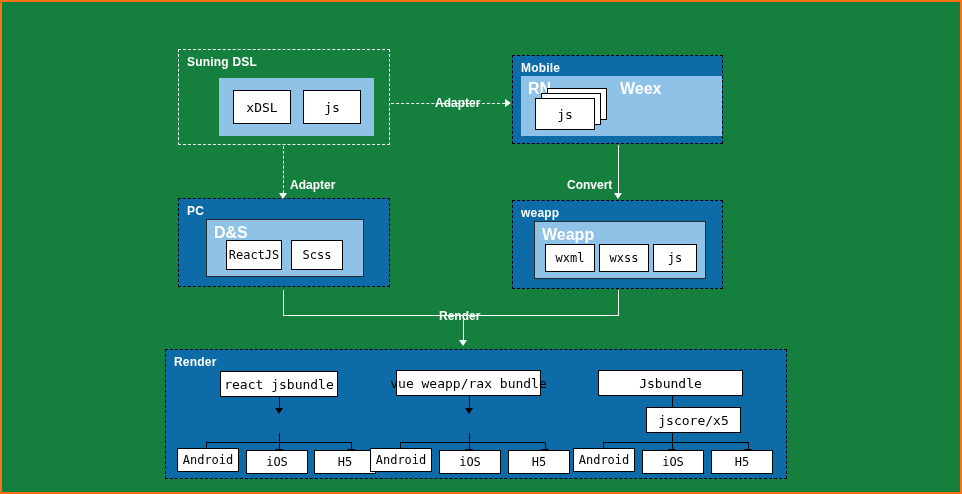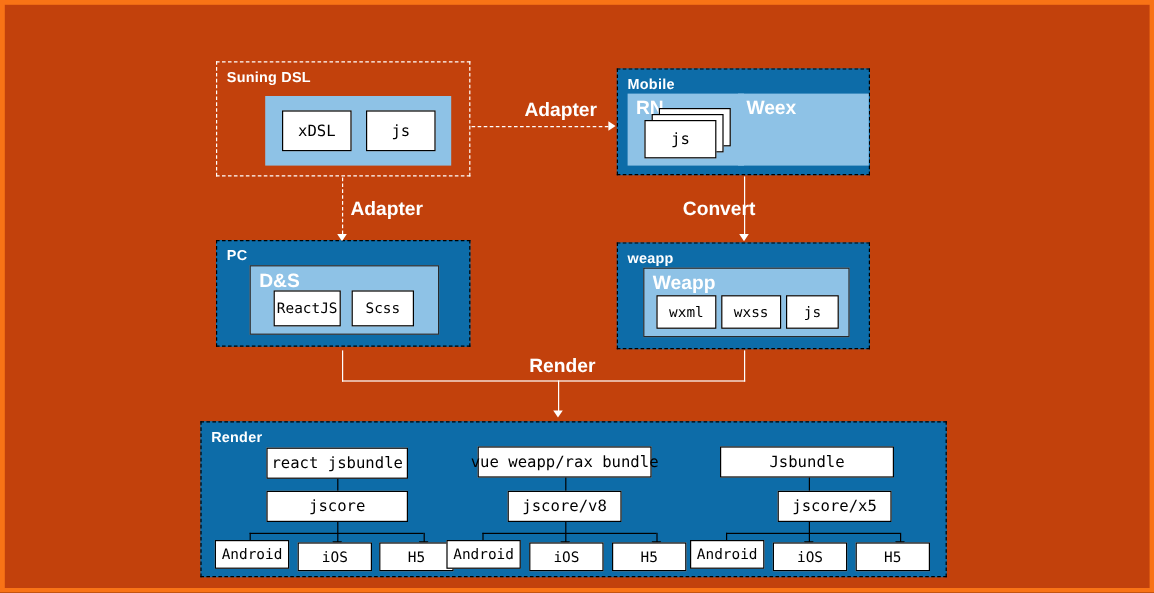--- a/index.html
+++ b/index.html
@@ -4,22 +4,22 @@
 <style>
   html, body {
     margin: 0;
     padding: 0;
     background: #000000;
   }
   #canvas {
     position: relative;
     width: 962px;
     height: 494px;
-    background: #c2410c;
-    border: 4px solid #f97316;
+    background: #15803d;
+    border: 2px solid #f97316;
     box-sizing: border-box;
     overflow: hidden;
     font-family: "Liberation Sans", sans-serif;
   }
 
   
   .group {
     position: absolute;
     box-sizing: border-box;
   }
@@ -115,24 +115,25 @@
   .arrow-down-black {
     position: absolute;
     width: 0; height: 0;
     border-left: 4px solid transparent;
     border-right: 4px solid transparent;
     border-top: 6px solid #000000;
   }
 
   .conn-label {
     position: absolute;
-    font-size: 16px;
+    font-size: 12px;
     font-weight: bold;
     color: #ffffff;
     white-space: nowrap;
+    margin-top: 14px;
   }
 </style>
 </head>
 <body>
 
 <div id="canvas">
 
   <div class="group group-dashed-white" style="left:176px; top:47px; width:212px; height:96px;">
     <div class="group-title">Suning DSL</div>
     <div class="panel-light" style="left:40px; top:28px; width:155px; height:58px;"></div>
@@ -175,36 +176,34 @@
       <div class="box small" style="left:118px; top:22px; width:44px; height:28px;">js</div>
     </div>
   </div>
 
   <div class="group group-blue" style="left:163px; top:347px; width:622px; height:130px;">
     <div class="group-title">Render</div>
 
     <div class="box" style="left:54px; top:21px; width:118px; height:26px;">react jsbundle</div>
     <div class="vline-black" style="left:113px; top:47px; height:15px;"></div>
     <div class="arrow-down-black" style="left:109px; top:58px;"></div>
-    <div class="box" style="left:54px; top:57px; width:118px; height:26px;">jscore</div>
     <div class="vline-black" style="left:113px; top:83px; height:23px;"></div>
     <div class="hline-black" style="left:40px; top:92px; width:145px;"></div>
     <div class="vline-black" style="left:40px; top:92px; height:10px;"></div>
     <div class="arrow-down-black" style="left:36px; top:99px;"></div>
     <div class="arrow-down-black" style="left:109px; top:99px;"></div>
     <div class="vline-black" style="left:185px; top:92px; height:10px;"></div>
     <div class="arrow-down-black" style="left:181px; top:99px;"></div>
     <div class="box small" style="left:11px; top:98px; width:62px; height:24px;">Android</div>
     <div class="box small" style="left:80px; top:100px; width:62px; height:24px;">iOS</div>
     <div class="box small" style="left:148px; top:100px; width:62px; height:24px;">H5</div>
 
     <div class="box" style="left:230px; top:20px; width:145px; height:26px;">vue weapp/rax bundle</div>
     <div class="vline-black" style="left:303px; top:46px; height:15px;"></div>
     <div class="arrow-down-black" style="left:299px; top:58px;"></div>
-    <div class="box" style="left:255px; top:57px; width:95px; height:26px;">jscore/v8</div>
     <div class="vline-black" style="left:303px; top:83px; height:23px;"></div>
     <div class="hline-black" style="left:234px; top:92px; width:145px;"></div>
     <div class="vline-black" style="left:234px; top:92px; height:10px;"></div>
     <div class="arrow-down-black" style="left:230px; top:99px;"></div>
     <div class="arrow-down-black" style="left:299px; top:99px;"></div>
     <div class="vline-black" style="left:379px; top:92px; height:10px;"></div>
     <div class="arrow-down-black" style="left:375px; top:99px;"></div>
     <div class="box small" style="left:204px; top:98px; width:62px; height:24px;">Android</div>
     <div class="box small" style="left:273px; top:100px; width:62px; height:24px;">iOS</div>
     <div class="box small" style="left:342px; top:100px; width:62px; height:24px;">H5</div>

